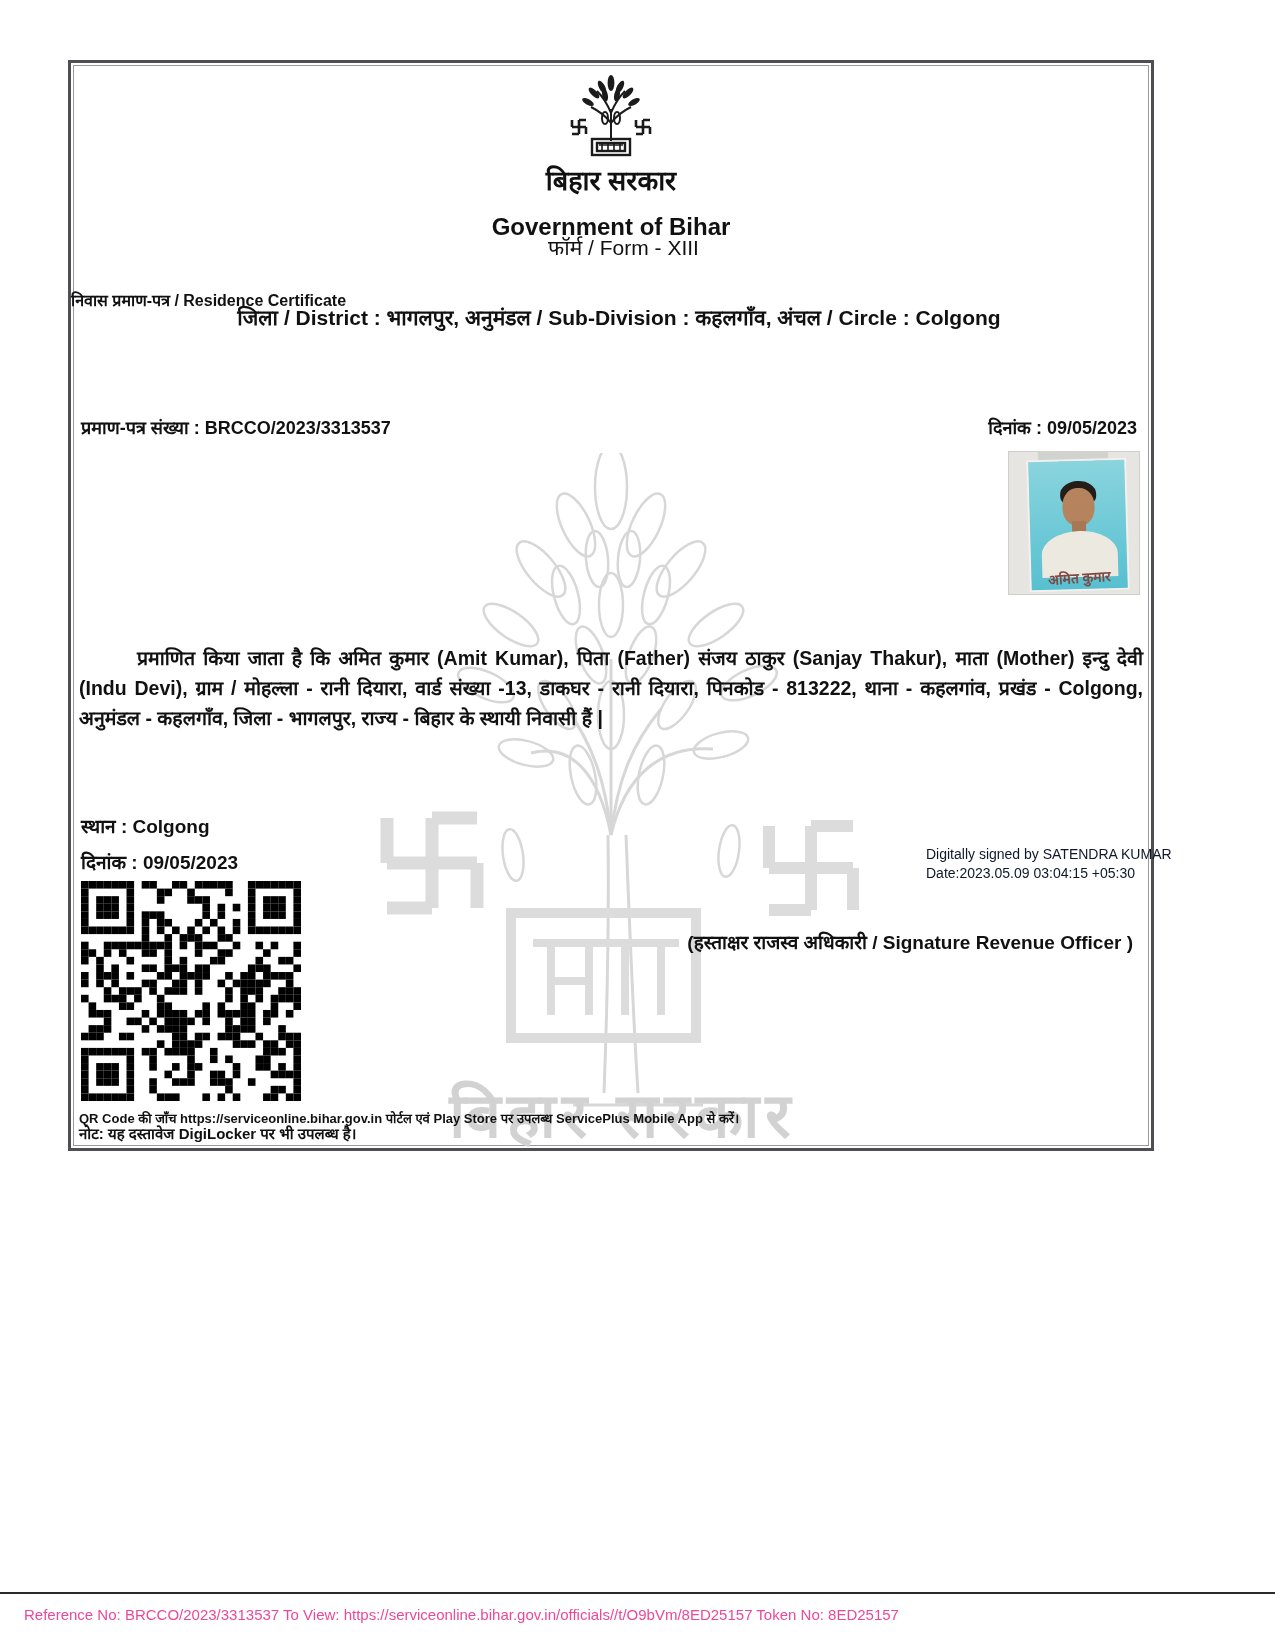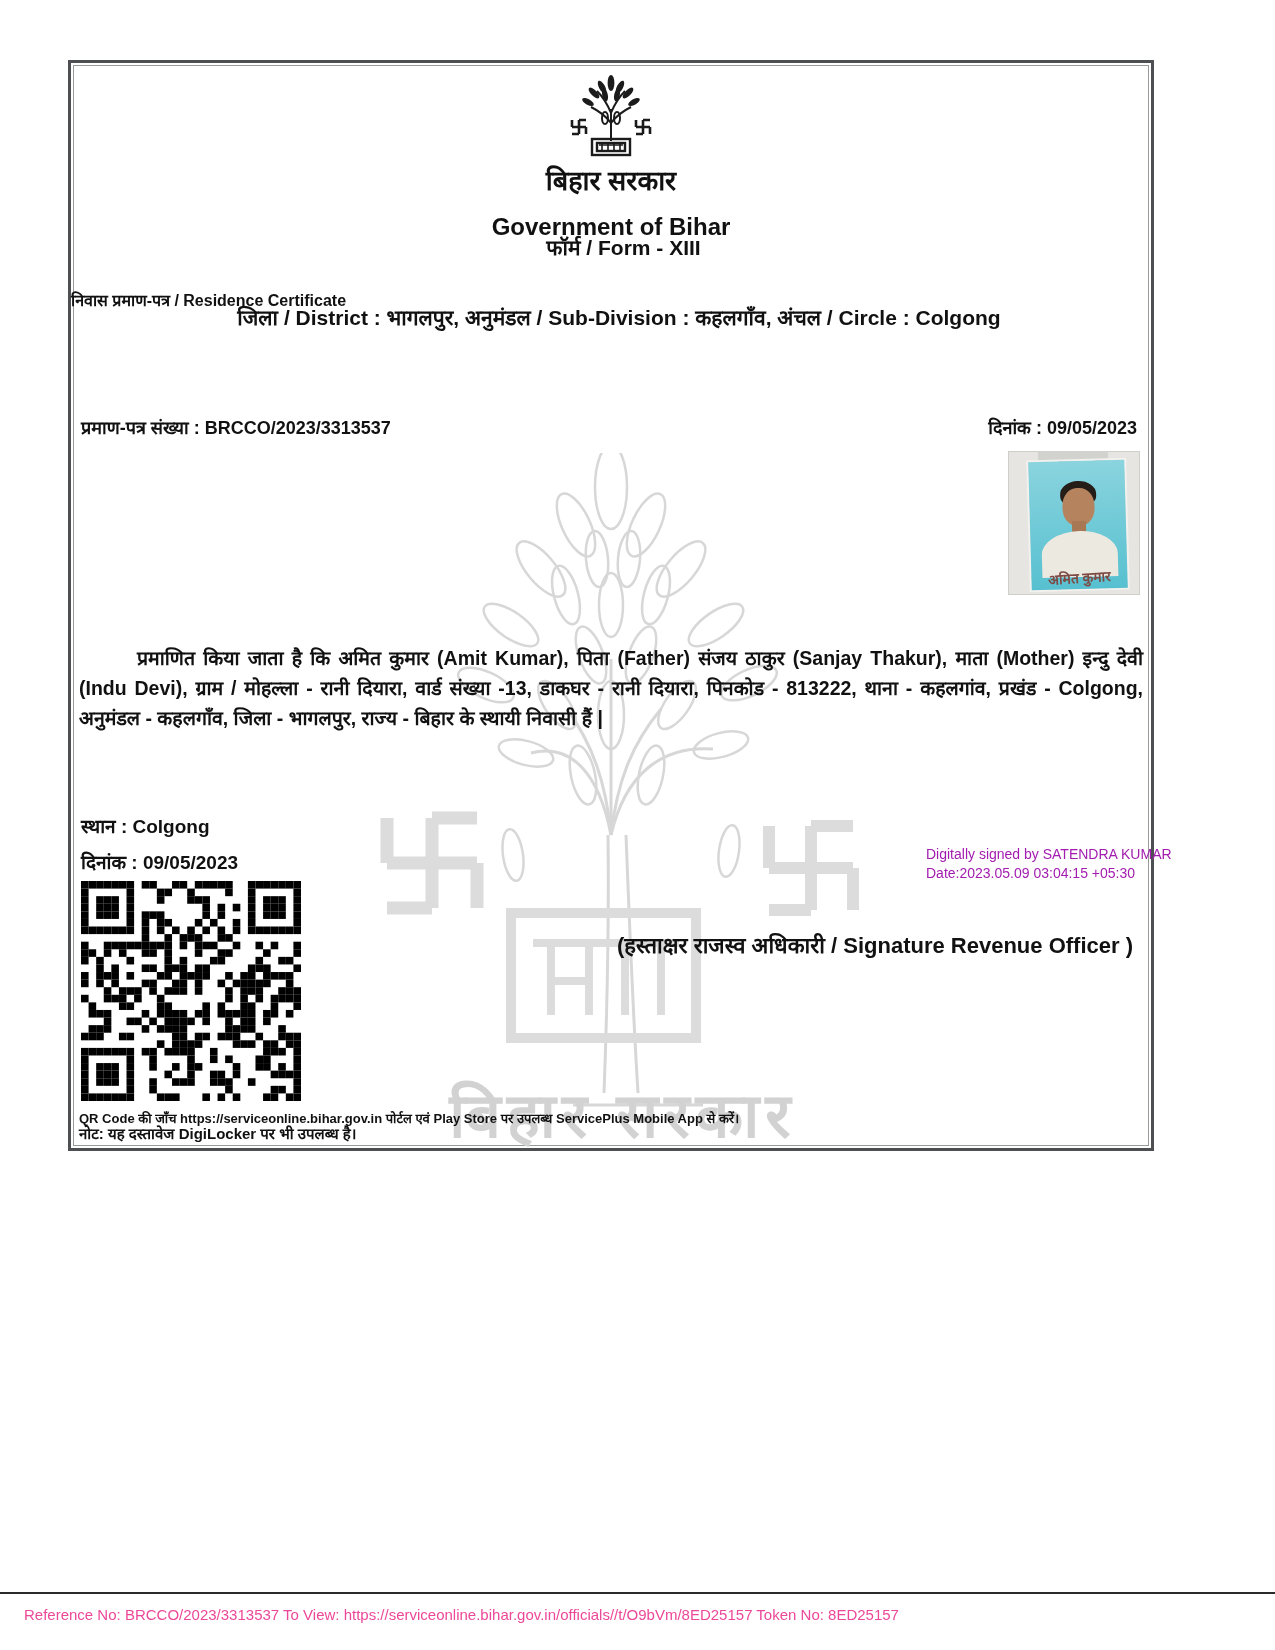--- a/index.html
+++ b/index.html
@@ -14,21 +14,21 @@
   
   .wm-svg{position:absolute;left:290px;top:390px;width:520px;height:660px;z-index:1;pointer-events:none;}
   .wm-text{
     position:absolute;left:262px;top:1008px;width:580px;z-index:1;text-align:center;
     font-size:62px;font-weight:bold;color:#d2d2d2;letter-spacing:6px;white-space:nowrap;pointer-events:none;
   }
   
   .emblem{position:absolute;left:0;right:0;top:8px;margin:auto;width:100px;height:90px;display:block;z-index:2;}
   .h-org-hi{position:absolute;left:0;right:0;top:98px;text-align:center;font-size:27px;font-weight:bold;z-index:2;}
   .h-org-en{position:absolute;left:0;right:0;top:136px;text-align:center;font-size:24px;font-weight:bold;z-index:2;margin-top:14px;}
-  .h-form{position:absolute;left:0;right:0;top:170px;text-align:center;font-size:21px;font-weight:bold;z-index:2;padding-left:25px;}
+  .h-form{position:absolute;left:0;right:0;top:170px;text-align:center;font-size:21px;font-weight:normal;z-index:2;padding-left:25px;}
   .h-cert-title{position:absolute;left:0;right:0;top:226px;text-align:left;font-size:16px;font-weight:bold;z-index:2;}
   .h-district{position:absolute;left:0;right:0;top:240px;text-align:center;font-size:21px;font-weight:bold;z-index:2;margin-left:16px;}
   
   .meta-certno{position:absolute;left:10px;top:352px;font-size:18px;font-weight:bold;z-index:2;}
   .meta-date{position:absolute;right:14px;top:352px;font-size:18px;font-weight:bold;z-index:2;}
   
   .photo{position:absolute;left:937px;top:388px;width:132px;height:144px;background:#e6e5e1;z-index:2;
          box-shadow:inset 0 0 0 1px #cfcfca;}
   .photo:before{content:"";position:absolute;left:30px;top:0;width:70px;height:12px;background:#d2d3cf;}
   .photo-inner{position:absolute;left:22px;top:10px;width:96px;height:128px;overflow:hidden;
@@ -40,22 +40,22 @@
   .photo-caption{position:absolute;left:0;bottom:2px;width:100%;text-align:center;font-size:14px;font-weight:bold;
                  color:#7e4a44;font-family:"Liberation Serif","DejaVu Serif",serif;transform:rotate(-2deg);}
   
   .paragraph{position:absolute;left:8px;right:8px;top:580px;font-size:19.5px;font-weight:bold;line-height:1.55;
              text-align:justify;text-indent:58px;z-index:2;}
   .place-line{position:absolute;left:10px;top:750px;font-size:19px;font-weight:bold;z-index:2;}
   .date-line2{position:absolute;left:10px;top:786px;font-size:19px;font-weight:bold;z-index:2;}
   
   .qr{position:absolute;left:10px;top:818px;width:220px;height:220px;z-index:2;background:#fff;}
   
-  .digital-sig{position:absolute;left:855px;top:782px;width:280px;font-size:14px;color:#a21caf;line-height:1.35;z-index:2;}
-  .sig-caption{position:absolute;right:18px;top:866px;font-size:22px;font-weight:bold;z-index:2;}
+  .digital-sig{position:absolute;left:855px;top:782px;width:280px;font-size:14px;color:#0f172a;line-height:1.35;z-index:2;}
+  .sig-caption{position:absolute;right:18px;top:866px;font-size:19px;font-weight:bold;z-index:2;}
   
   .note1{position:absolute;left:8px;top:1038px;font-size:13px;font-weight:bold;z-index:2;margin-top:8px;}
   .note2{position:absolute;left:8px;top:1060px;font-size:15px;font-weight:bold;z-index:2;}
   
   .footer-rule{position:absolute;left:0;top:1592px;width:1275px;height:2px;background:#2b2b2b;}
   .footer-ref{position:absolute;left:24px;top:1606px;font-size:15px;color:#ec4899;}
 </style>
 </head>
 <body>
 

